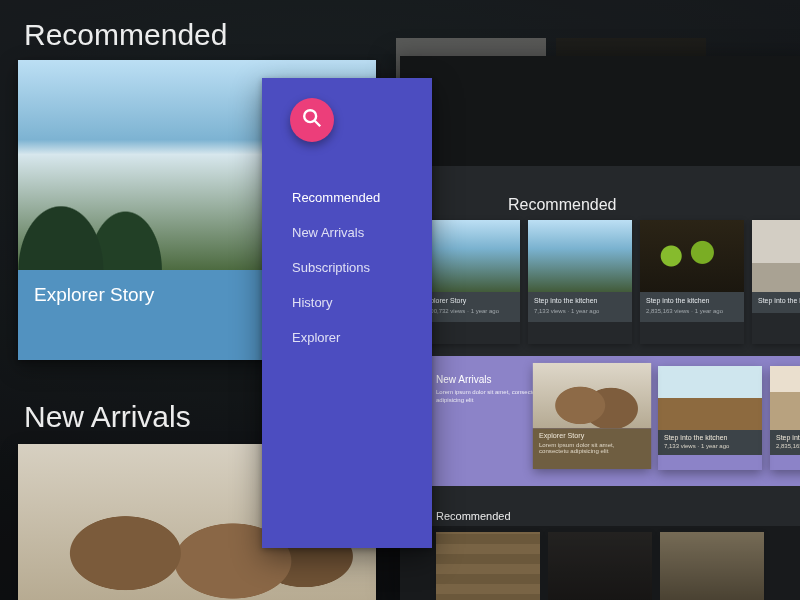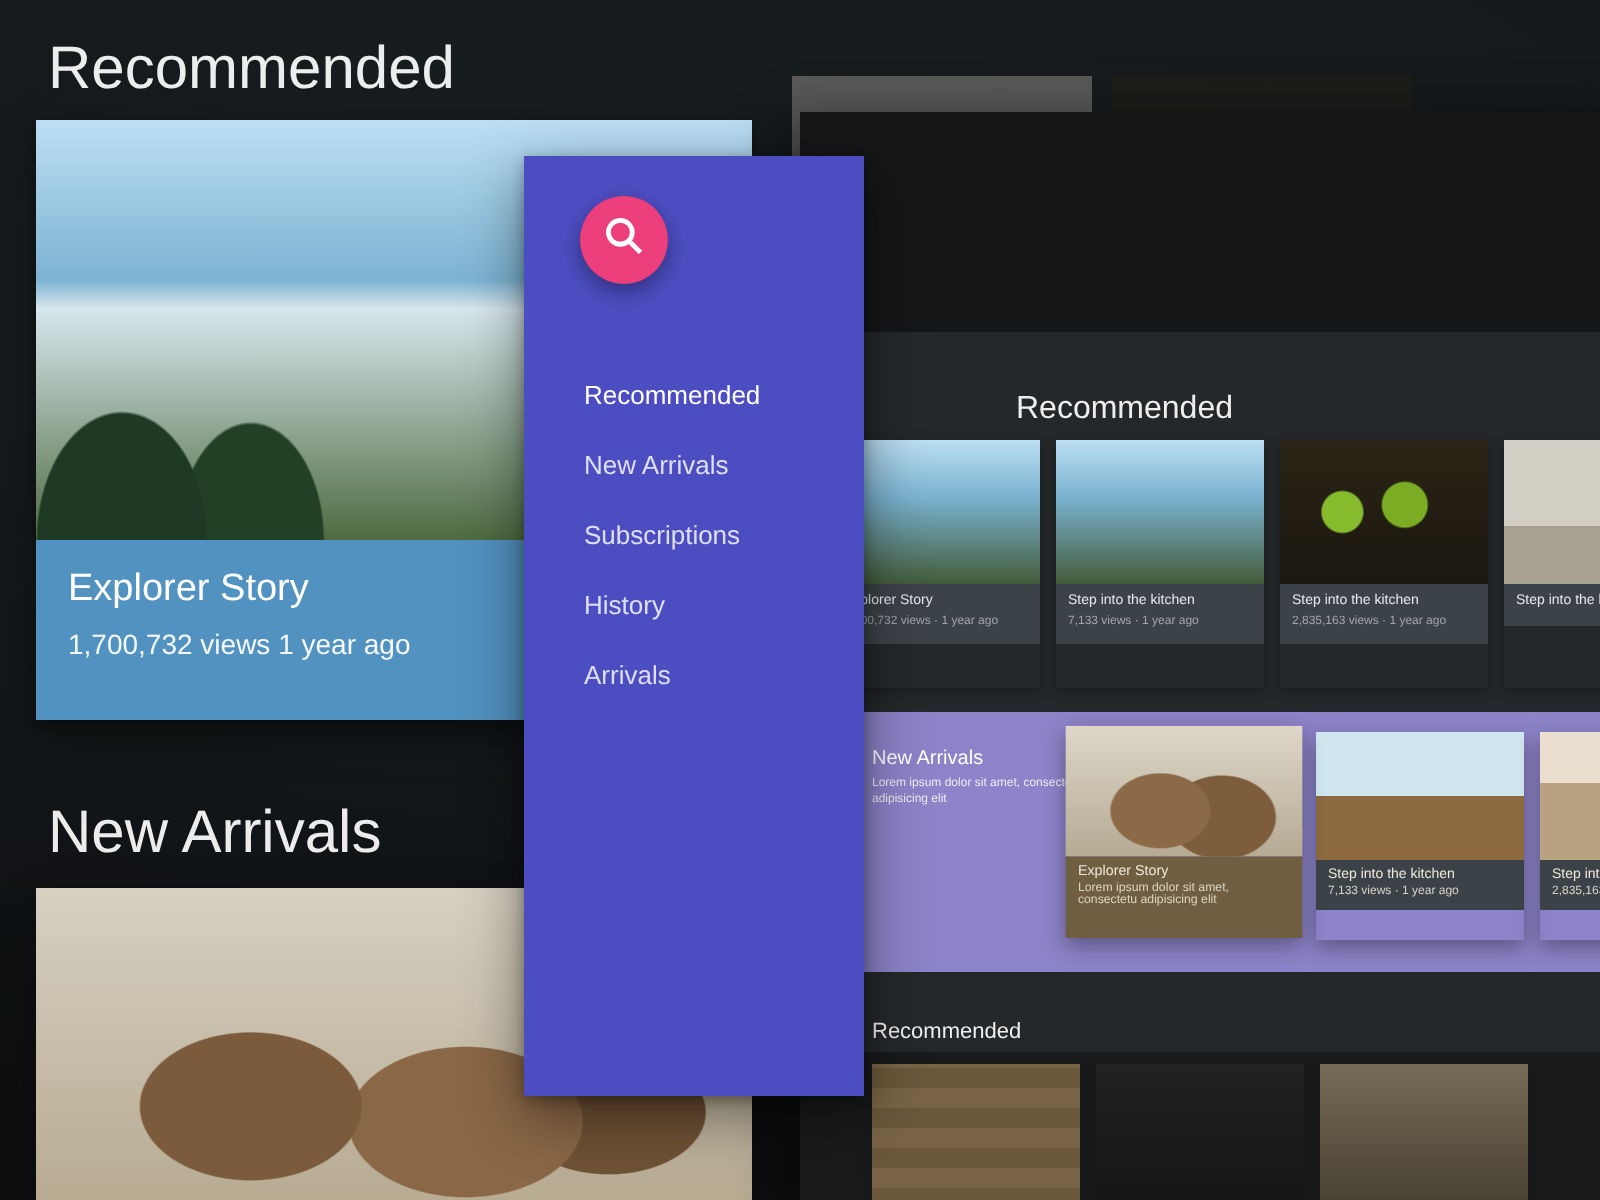--- a/index.html
+++ b/index.html
@@ -116,21 +116,20 @@
   <div class="media-legs"></div>
   <div class="media-limes"></div>
 </div>
 
 <h1 class="back-recommended-heading">Recommended</h1>
 
 <div class="back-card">
   <div class="back-card-media"></div>
   <div class="back-card-body">
     <div class="back-card-title">Explorer Story</div>
-    <div class="back-card-meta">1,700,732 views  1 year ago</div>
   </div>
 </div>
 
 <h1 class="back-newarrivals-heading">New Arrivals</h1>
 <div class="back-newarrivals-media"></div>
 
 <div class="mini-screen">
   <div class="mini-blurred-top"></div>
 
   <div class="ms-rec-heading">Recommended</div>
@@ -214,15 +213,15 @@
           <circle cx="10" cy="10" r="6.5"></circle>
           <line x1="15" y1="15" x2="21" y2="21"></line>
         </svg>
     </span>
   </div>
   <nav class="nav">
     <div class="nav-item selected">Recommended</div>
     <div class="nav-item">New Arrivals</div>
     <div class="nav-item">Subscriptions</div>
     <div class="nav-item">History</div>
-    <div class="nav-item">Arrivals</div>
+    <div class="nav-item">Explorer</div>
   </nav>
 </div>
 
 </body></html>

